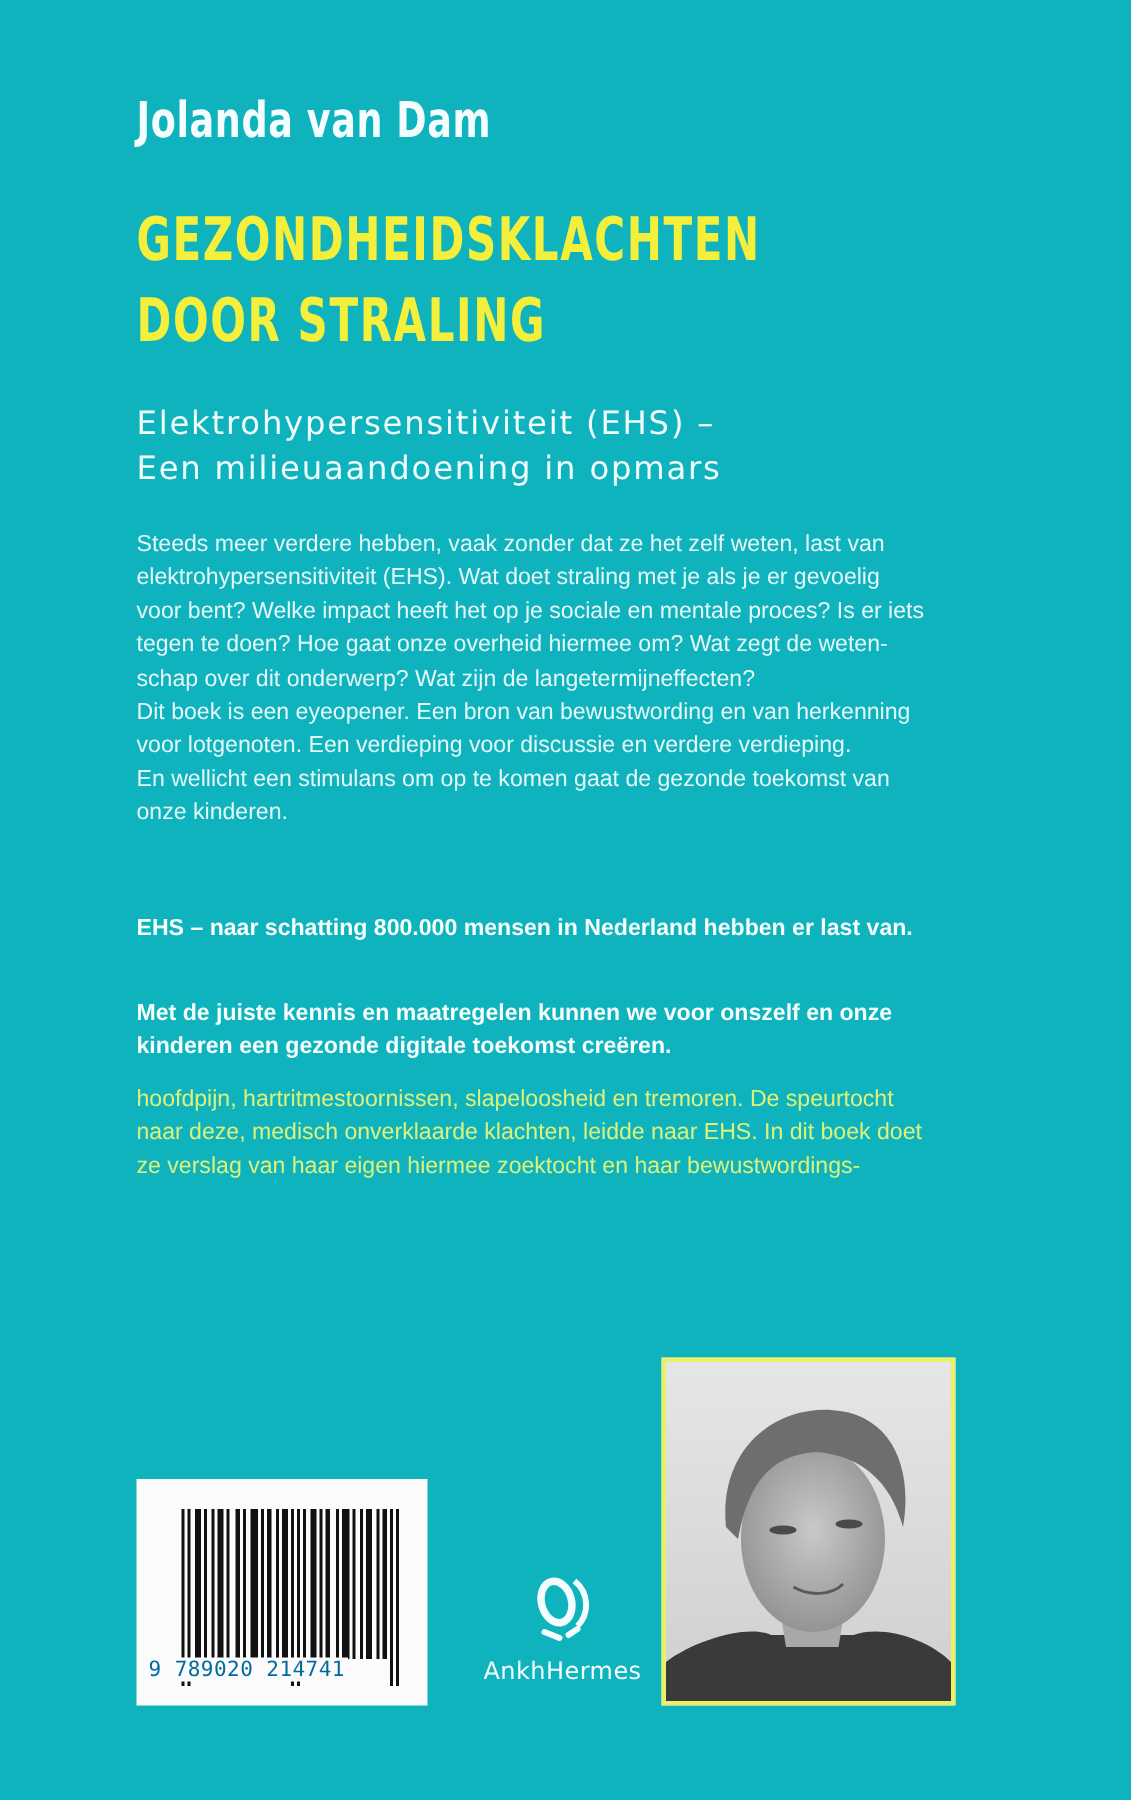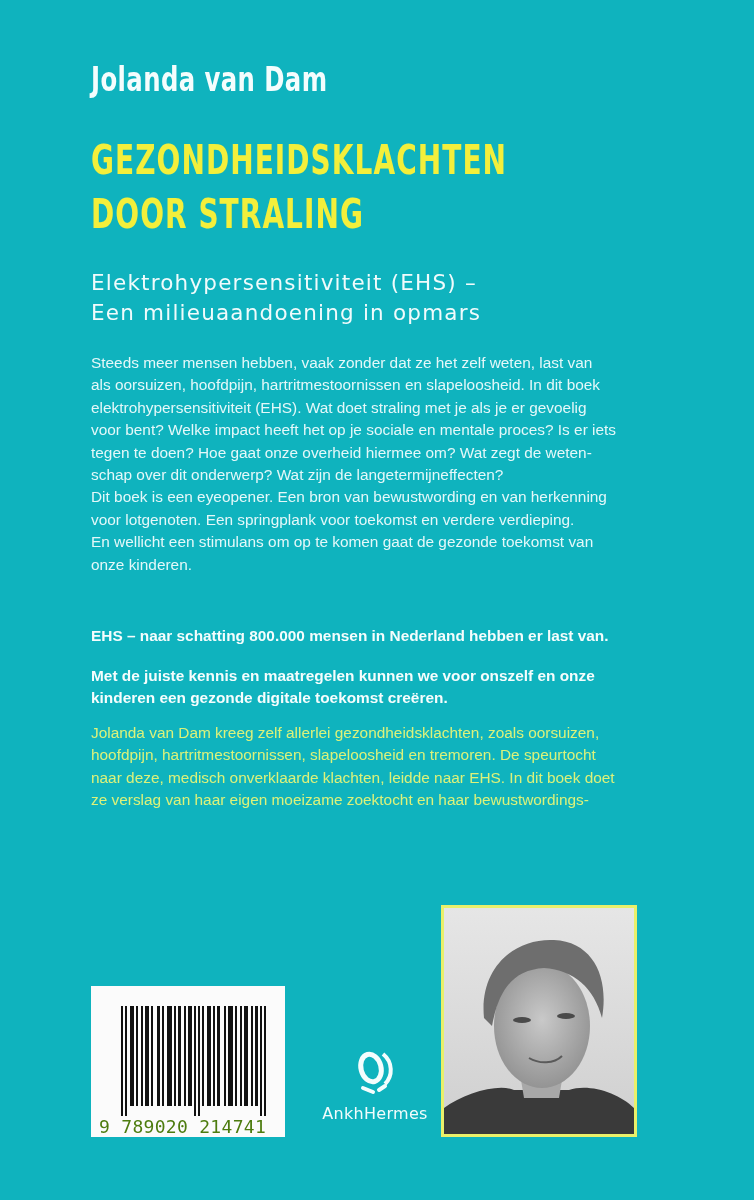--- a/index.html
+++ b/index.html
@@ -109,24 +109,24 @@
     .barcode-bars i {
       display: block;
       height: 100px;
       background: #111;
     }
     .barcode-bars i.g { height: 118px; }
     .barcode-bars i.s { background: transparent; }
     .barcode-digits {
       position: absolute;
       left: 6px;
-      bottom: 0;
+      bottom: 16px;
       font-family: "DejaVu Sans Mono", monospace;
-      font-size: 18px;
-      color: #4d7c0f;
+      font-size: 14px;
+      color: #0369a1;
       background: #fbfbfb;
       padding: 0 2px;
       letter-spacing: 0.3px;
       white-space: nowrap;
     }
     .publisher {
       position: absolute;
       left: 320px;
       top: 1050px;
       width: 110px;
@@ -162,46 +162,44 @@
   <span>GEZONDHEIDSKLACHTEN</span>
   <span>DOOR STRALING</span>
 </h2>
 
 <h3 class="subtitle">
   <span>Elektrohypersensitiviteit (EHS) –</span>
   <span>Een milieuaandoening in opmars</span>
 </h3>
 
 <div class="body-text">
-  <span class="line">Steeds meer mensen hebben, vaak zonder dat ze het zelf weten, last van</span>
-  <span class="line">als oorsuizen, hoofdpijn, hartritmestoornissen en slapeloosheid. In dit boek</span>
+  <span class="line">Steeds meer verdere hebben, vaak zonder dat ze het zelf weten, last van</span>
   <span class="line">elektrohypersensitiviteit (EHS). Wat doet straling met je als je er gevoelig</span>
   <span class="line">voor bent? Welke impact heeft het op je sociale en mentale proces? Is er iets</span>
   <span class="line">tegen te doen? Hoe gaat onze overheid hiermee om? Wat zegt de weten-</span>
   <span class="line">schap over dit onderwerp? Wat zijn de langetermijneffecten?</span>
   <span class="line">Dit boek is een eyeopener. Een bron van bewustwording en van herkenning</span>
-  <span class="line">voor lotgenoten. Een springplank voor toekomst en verdere verdieping.</span>
+  <span class="line">voor lotgenoten. Een verdieping voor discussie en verdere verdieping.</span>
   <span class="line">En wellicht een stimulans om op te komen gaat de gezonde toekomst van</span>
   <span class="line">onze kinderen.</span>
 </div>
 
-<div class="bold-line" style="top:625px;text-align:center;">
+<div class="bold-line" style="top:608px;text-align:center;">
   <span>EHS – naar schatting 800.000 mensen in Nederland hebben er last van.</span>
 </div>
 
 <div class="bold-line" style="top:665px;">
   <span>Met de juiste kennis en maatregelen kunnen we voor onszelf en onze</span>
   <span>kinderen een gezonde digitale toekomst creëren.</span>
 </div>
 
 <div class="bio-text">
-  <span class="line">Jolanda van Dam kreeg zelf allerlei gezondheidsklachten, zoals oorsuizen,</span>
   <span class="line">hoofdpijn, hartritmestoornissen, slapeloosheid en tremoren. De speurtocht</span>
   <span class="line">naar deze, medisch onverklaarde klachten, leidde naar EHS. In dit boek doet</span>
-  <span class="line">ze verslag van haar eigen moeizame zoektocht en haar  bewustwordings-</span>
+  <span class="line">ze verslag van haar eigen hiermee zoektocht en haar  bewustwordings-</span>
 </div>
 
 <div class="barcode-box">
   <div class="barcode-bars">
     <i class="g" style="width:2px"></i>
       <i class="s" style="width:2px"></i>
       <i class="g" style="width:2px"></i>
     <i class="s" style="width:3px"></i>
       <i style="width:4px"></i>
       <i class="s" style="width:2px"></i>

